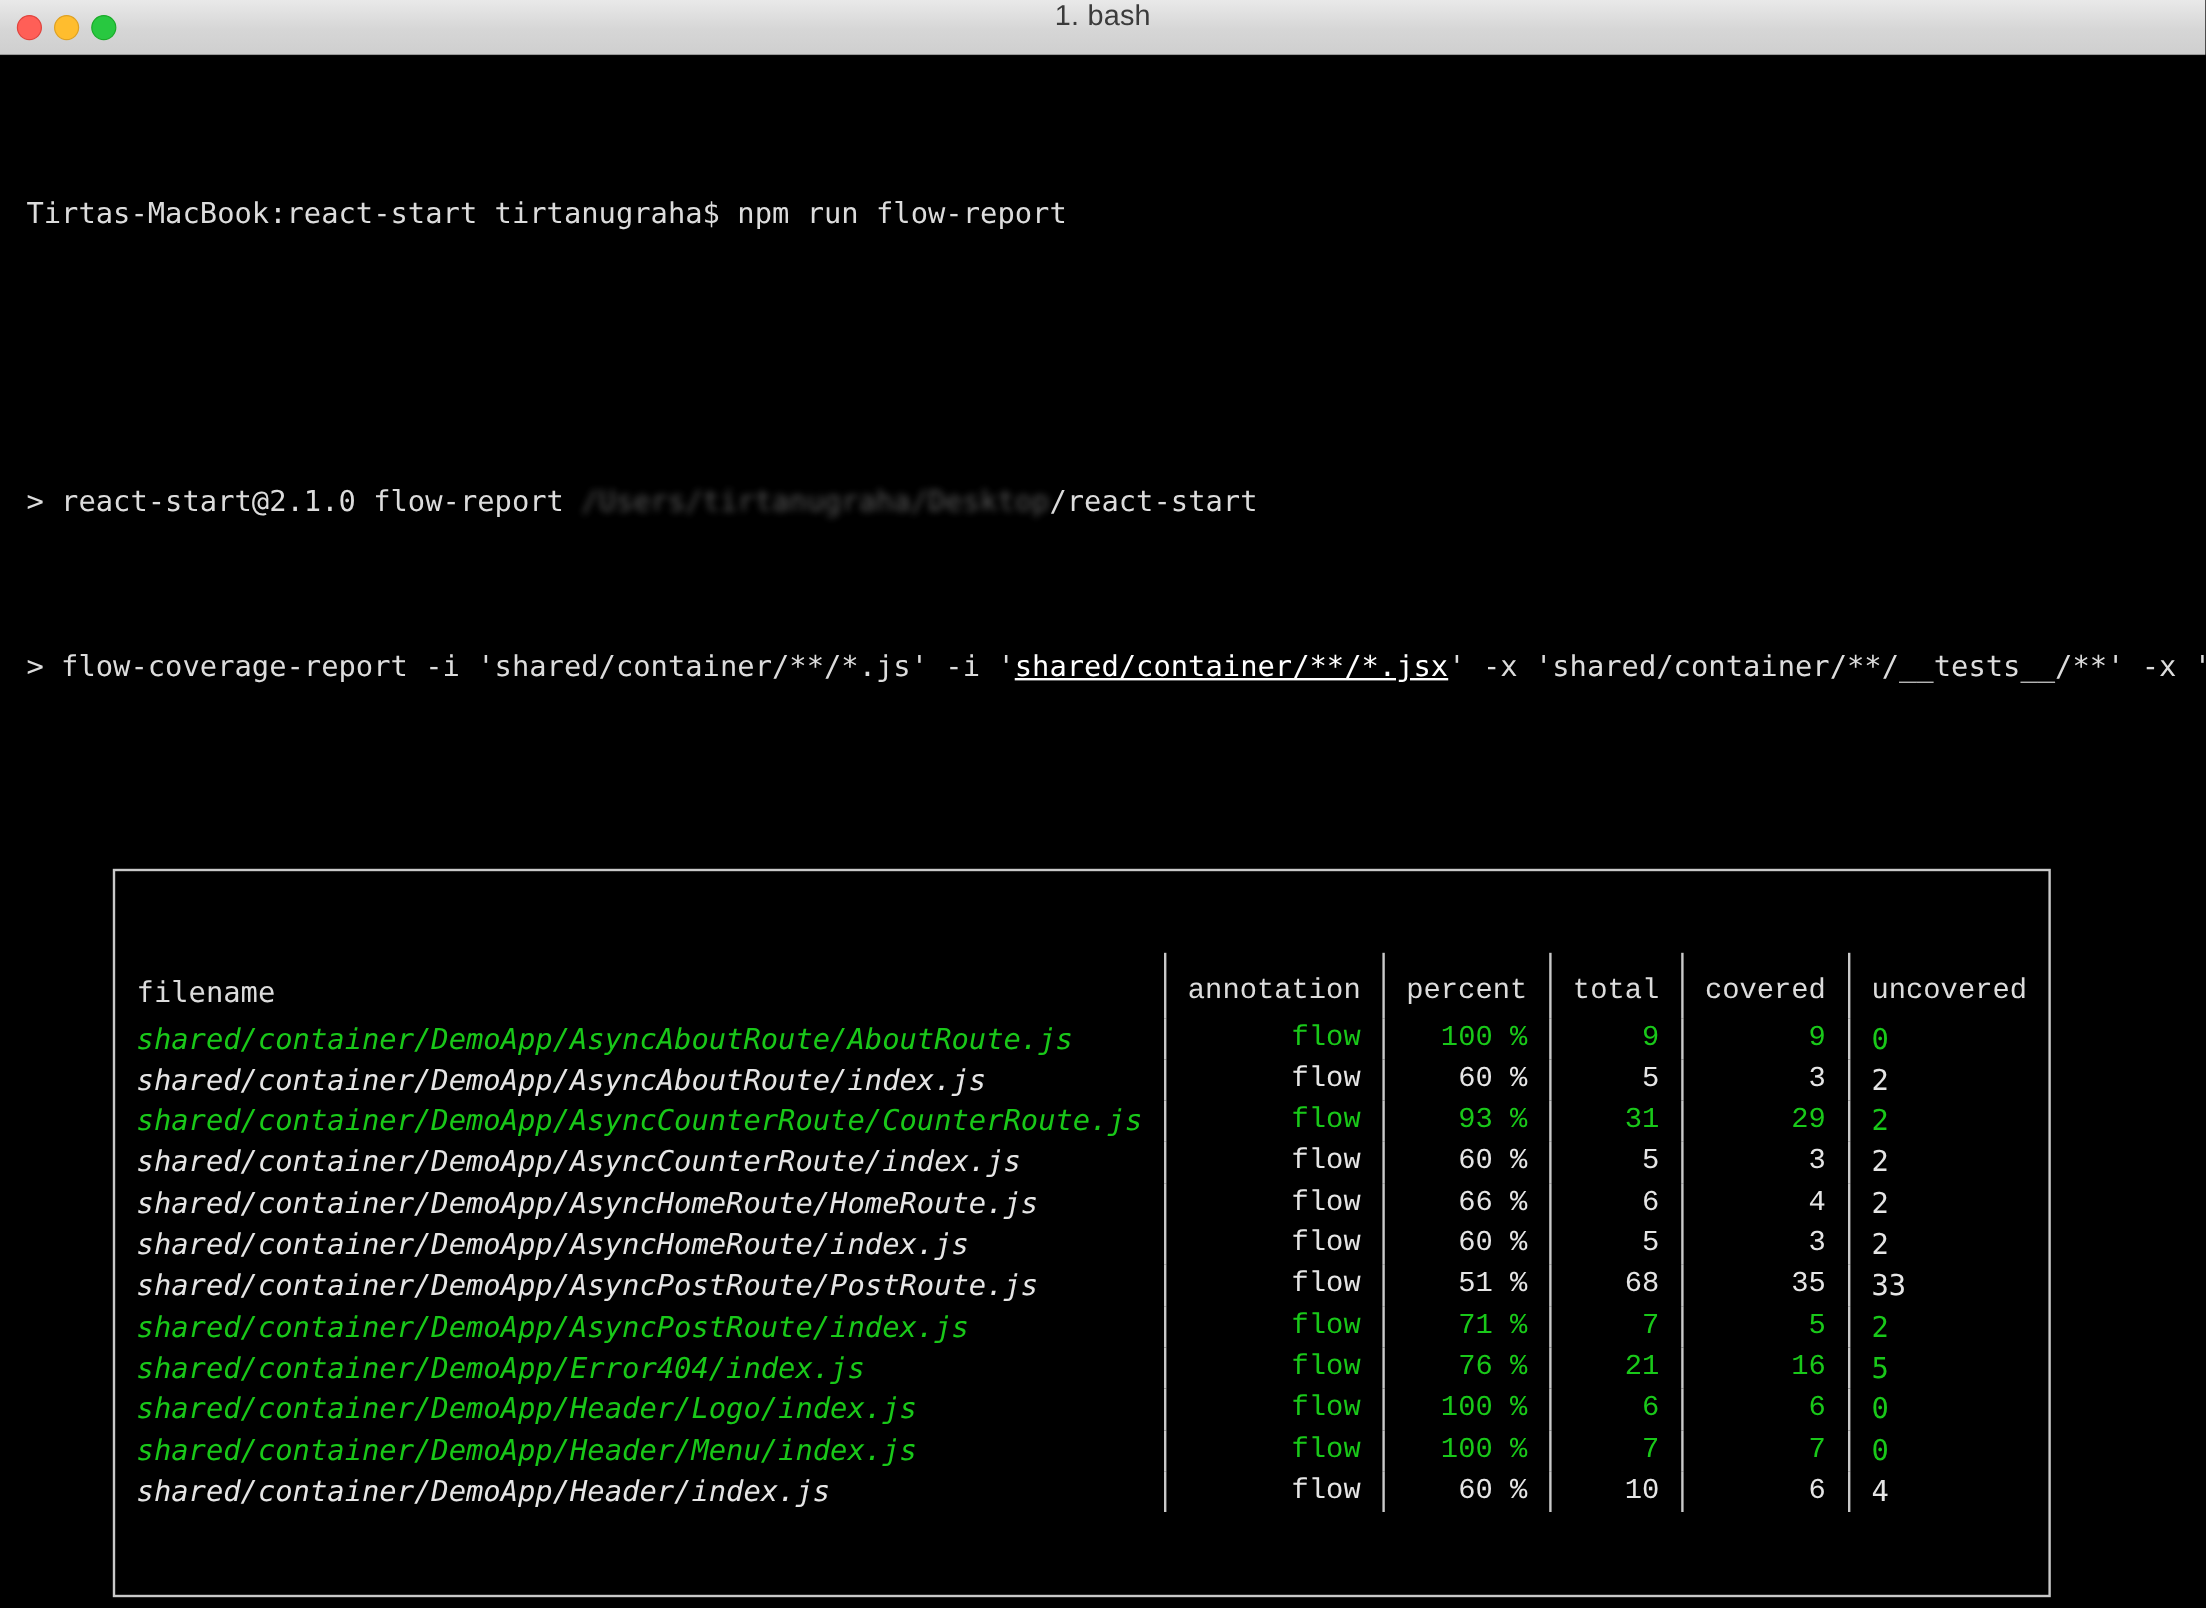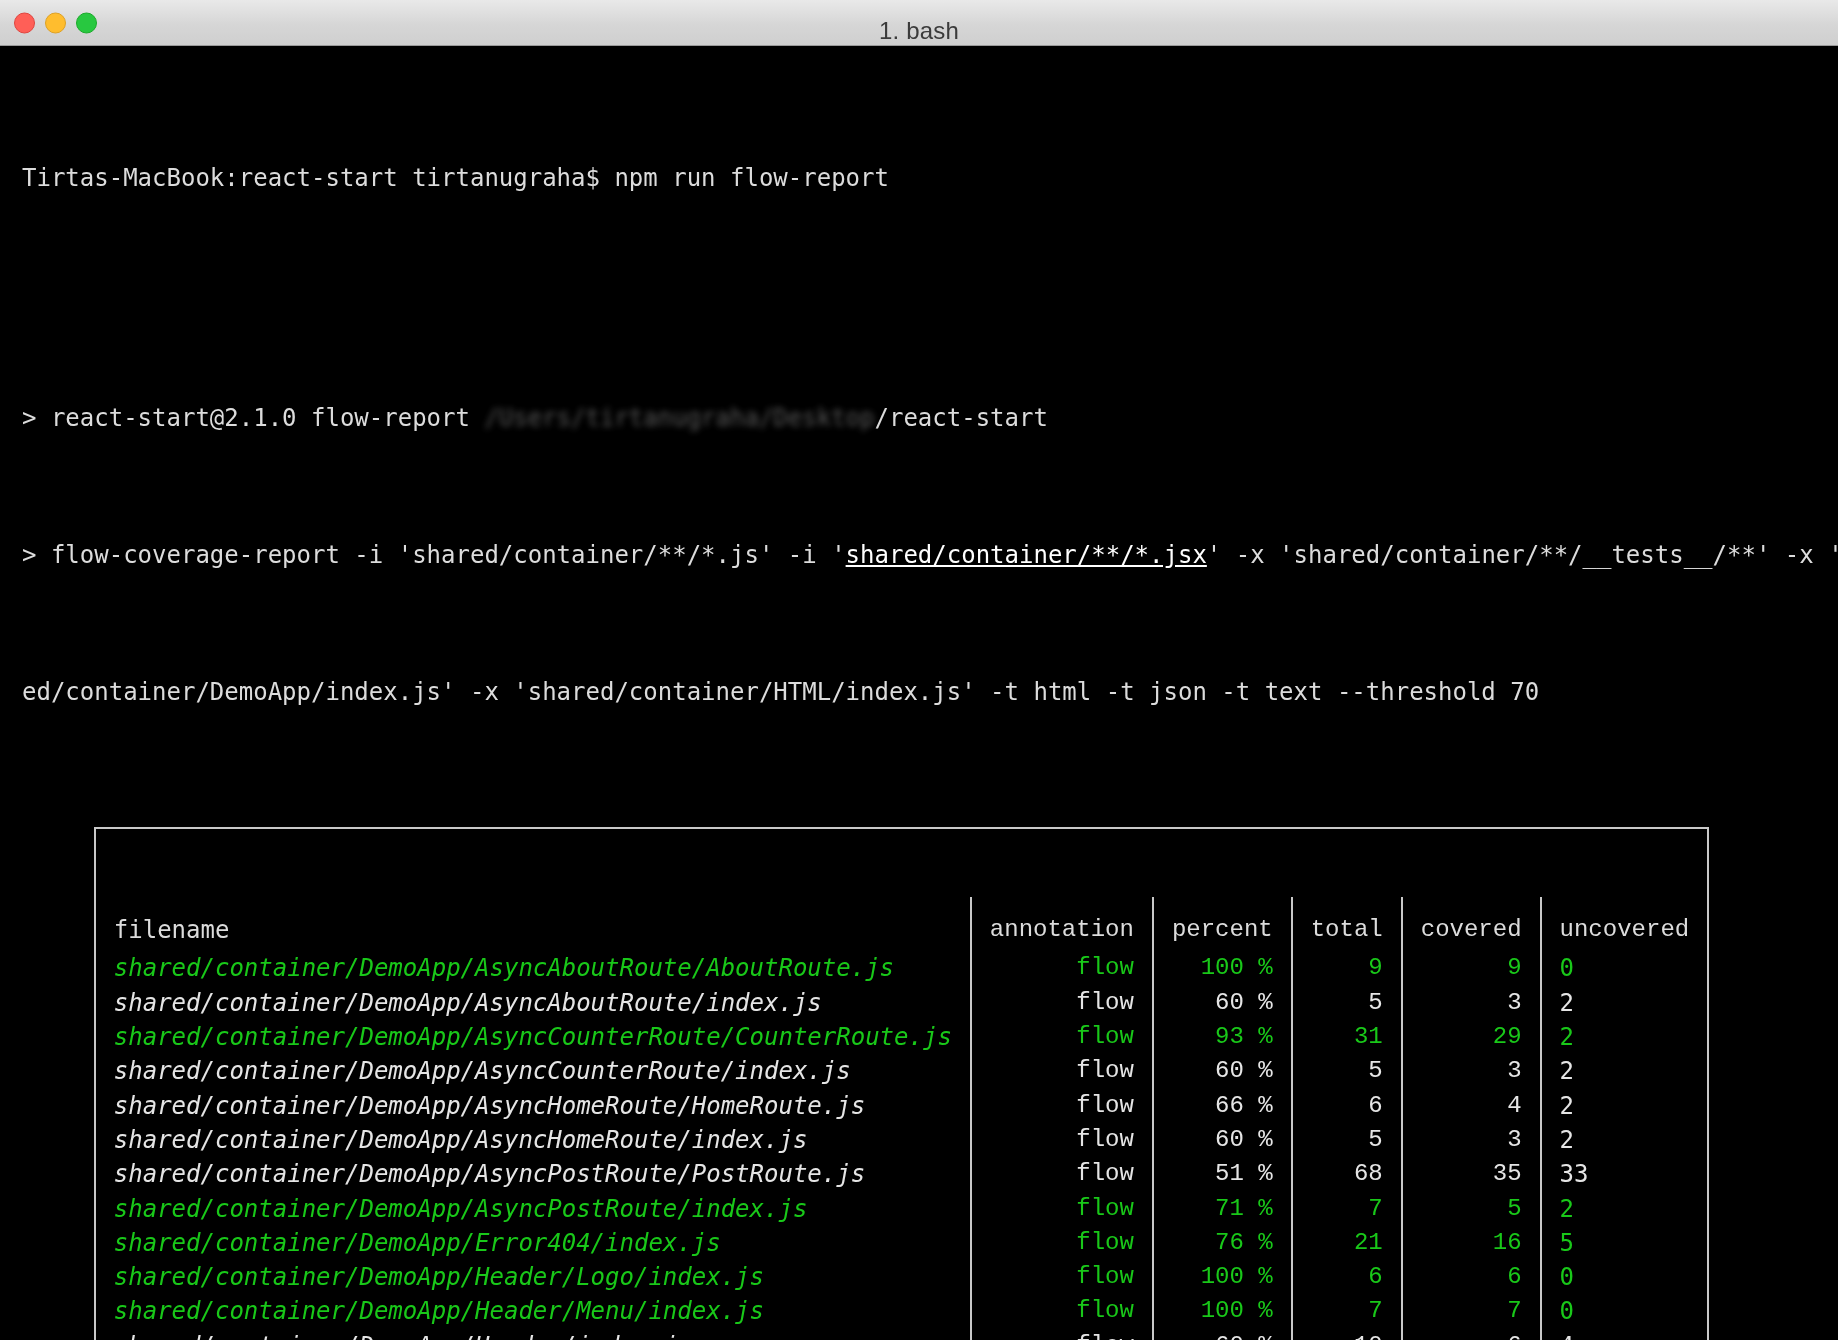--- a/index.html
+++ b/index.html
@@ -23,21 +23,21 @@
     display: flex;
     flex-direction: column;
   }
   .titlebar {
     height: 45px;
     flex: 0 0 45px;
     background: linear-gradient(to bottom, #e9e9e9 0%, #d6d6d6 55%, #cfcfcf 100%);
     border-bottom: 1px solid #9a9a9a;
     position: relative;
     display: flex;
-    align-items: flex-end;
+    align-items: flex-start;
   }
   .traffic {
     position: absolute;
     left: 14px;
     top: 50%;
     transform: translateY(-50%);
     display: flex;
     gap: 10px;
   }
   .dot {
@@ -133,21 +133,20 @@
 
   <div class="term">
 
     <div class="line white">Tirtas-MacBook:react-start tirtanugraha$ npm run flow-report</div>
     <div class="blank"></div>
 
     <div class="line white"><span>&gt; react-start@2.1.0 flow-report </span><span class="redact">/Users/tirtanugraha/Desktop</span><span>/react-start</span></div>
 
     <div class="line white"><span>&gt; flow-coverage-report -i 'shared/container/**/*.js' -i '</span><span class="link">shared/container/**/*.jsx</span><span>' -x 'shared/container/**/__tests__/**' -x 'shar</span></div>
 
-    <div class="line white">ed/container/DemoApp/index.js' -x 'shared/container/HTML/index.js' -t html -t json -t text --threshold 70</div>
 
     
     <div class="box" id="file-table-box">
       <table class="tbl" id="file-table" style="margin:0;">
         <tbody id="file-table-body"><tr class="pad-top"><td></td><td class="sep"></td><td class="sep"></td><td class="sep"></td><td class="sep"></td><td class="sep"></td></tr><tr class="head"><th class="lft fname" style="text-align: left;">filename</th><th class="sep num">annotation</th><th class="sep num">percent</th><th class="sep num">total</th><th class="sep num">covered</th><th class="sep num">uncovered</th></tr><tr><td class="lft fname green">shared/container/DemoApp/AsyncAboutRoute/AboutRoute.js</td><td class="sep num green">flow</td><td class="sep num green">100 %</td><td class="sep num green">9</td><td class="sep num green">9</td><td class="sep lft green">0</td></tr><tr><td class="lft fname red">shared/container/DemoApp/AsyncAboutRoute/index.js</td><td class="sep num red">flow</td><td class="sep num red">60 %</td><td class="sep num red">5</td><td class="sep num red">3</td><td class="sep lft red">2</td></tr><tr><td class="lft fname green">shared/container/DemoApp/AsyncCounterRoute/CounterRoute.js</td><td class="sep num green">flow</td><td class="sep num green">93 %</td><td class="sep num green">31</td><td class="sep num green">29</td><td class="sep lft green">2</td></tr><tr><td class="lft fname red">shared/container/DemoApp/AsyncCounterRoute/index.js</td><td class="sep num red">flow</td><td class="sep num red">60 %</td><td class="sep num red">5</td><td class="sep num red">3</td><td class="sep lft red">2</td></tr><tr><td class="lft fname red">shared/container/DemoApp/AsyncHomeRoute/HomeRoute.js</td><td class="sep num red">flow</td><td class="sep num red">66 %</td><td class="sep num red">6</td><td class="sep num red">4</td><td class="sep lft red">2</td></tr><tr><td class="lft fname red">shared/container/DemoApp/AsyncHomeRoute/index.js</td><td class="sep num red">flow</td><td class="sep num red">60 %</td><td class="sep num red">5</td><td class="sep num red">3</td><td class="sep lft red">2</td></tr><tr><td class="lft fname red">shared/container/DemoApp/AsyncPostRoute/PostRoute.js</td><td class="sep num red">flow</td><td class="sep num red">51 %</td><td class="sep num red">68</td><td class="sep num red">35</td><td class="sep lft red">33</td></tr><tr><td class="lft fname green">shared/container/DemoApp/AsyncPostRoute/index.js</td><td class="sep num green">flow</td><td class="sep num green">71 %</td><td class="sep num green">7</td><td class="sep num green">5</td><td class="sep lft green">2</td></tr><tr><td class="lft fname green">shared/container/DemoApp/Error404/index.js</td><td class="sep num green">flow</td><td class="sep num green">76 %</td><td class="sep num green">21</td><td class="sep num green">16</td><td class="sep lft green">5</td></tr><tr><td class="lft fname green">shared/container/DemoApp/Header/Logo/index.js</td><td class="sep num green">flow</td><td class="sep num green">100 %</td><td class="sep num green">6</td><td class="sep num green">6</td><td class="sep lft green">0</td></tr><tr><td class="lft fname green">shared/container/DemoApp/Header/Menu/index.js</td><td class="sep num green">flow</td><td class="sep num green">100 %</td><td class="sep num green">7</td><td class="sep num green">7</td><td class="sep lft green">0</td></tr><tr><td class="lft fname red">shared/container/DemoApp/Header/index.js</td><td class="sep num red">flow</td><td class="sep num red">60 %</td><td class="sep num red">10</td><td class="sep num red">6</td><td class="sep lft red">4</td></tr></tbody>
       </table>
     </div>
 
     
     

